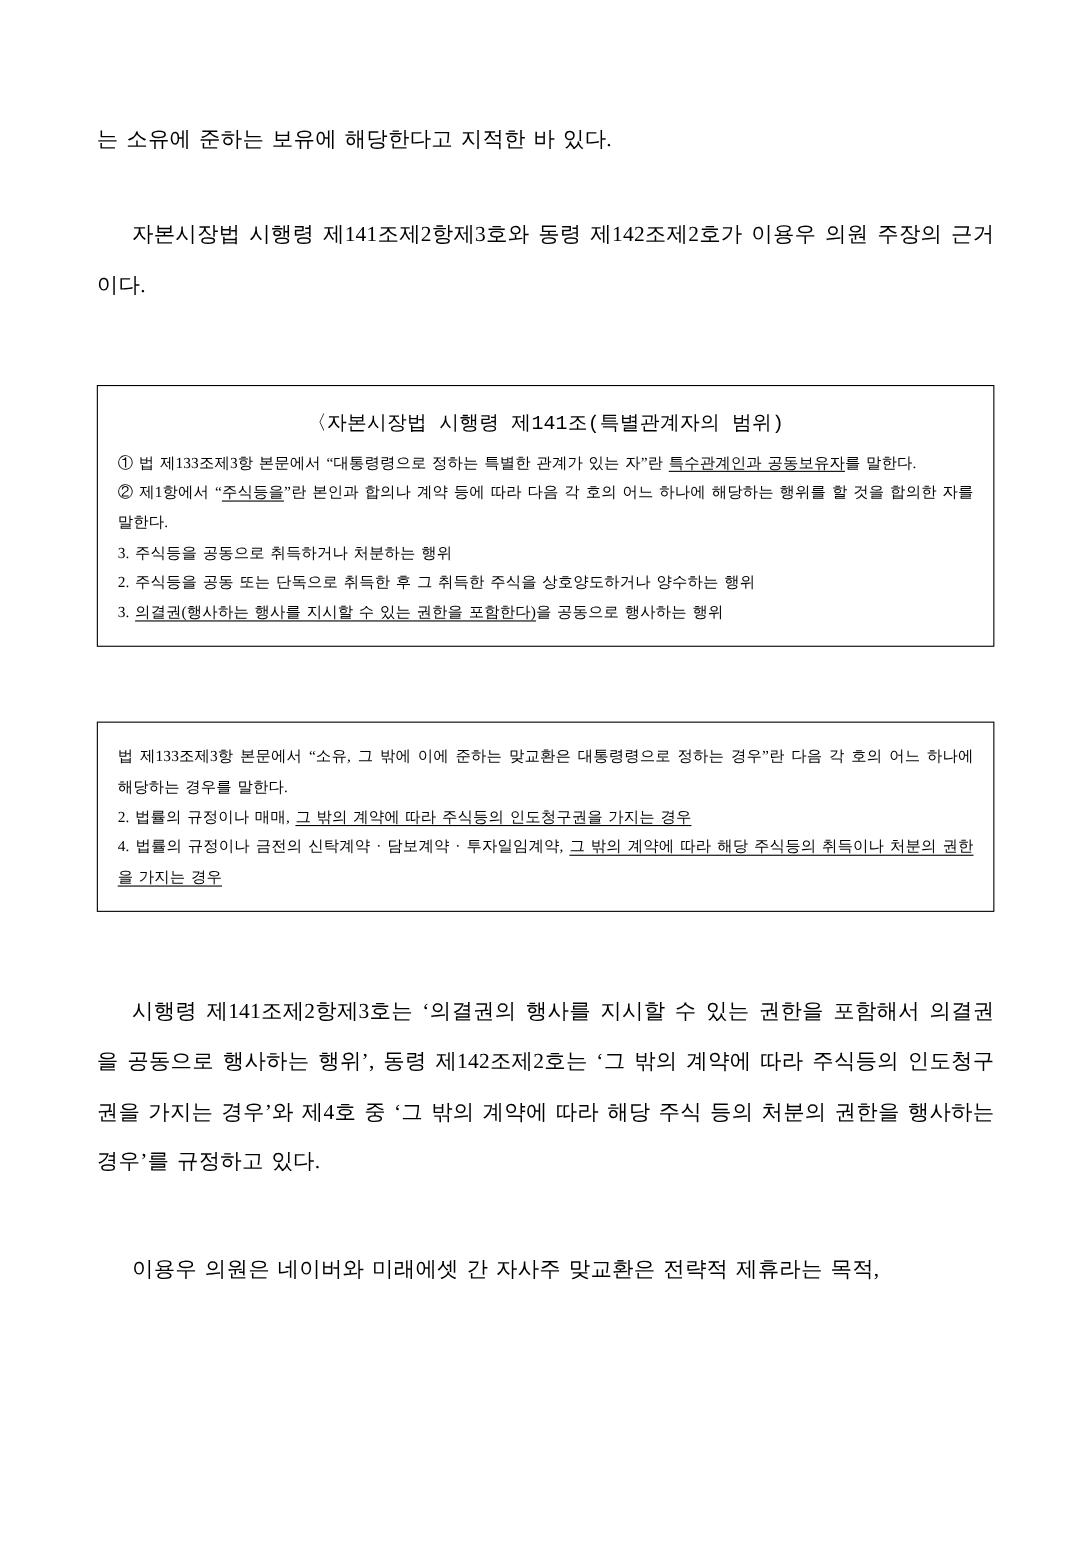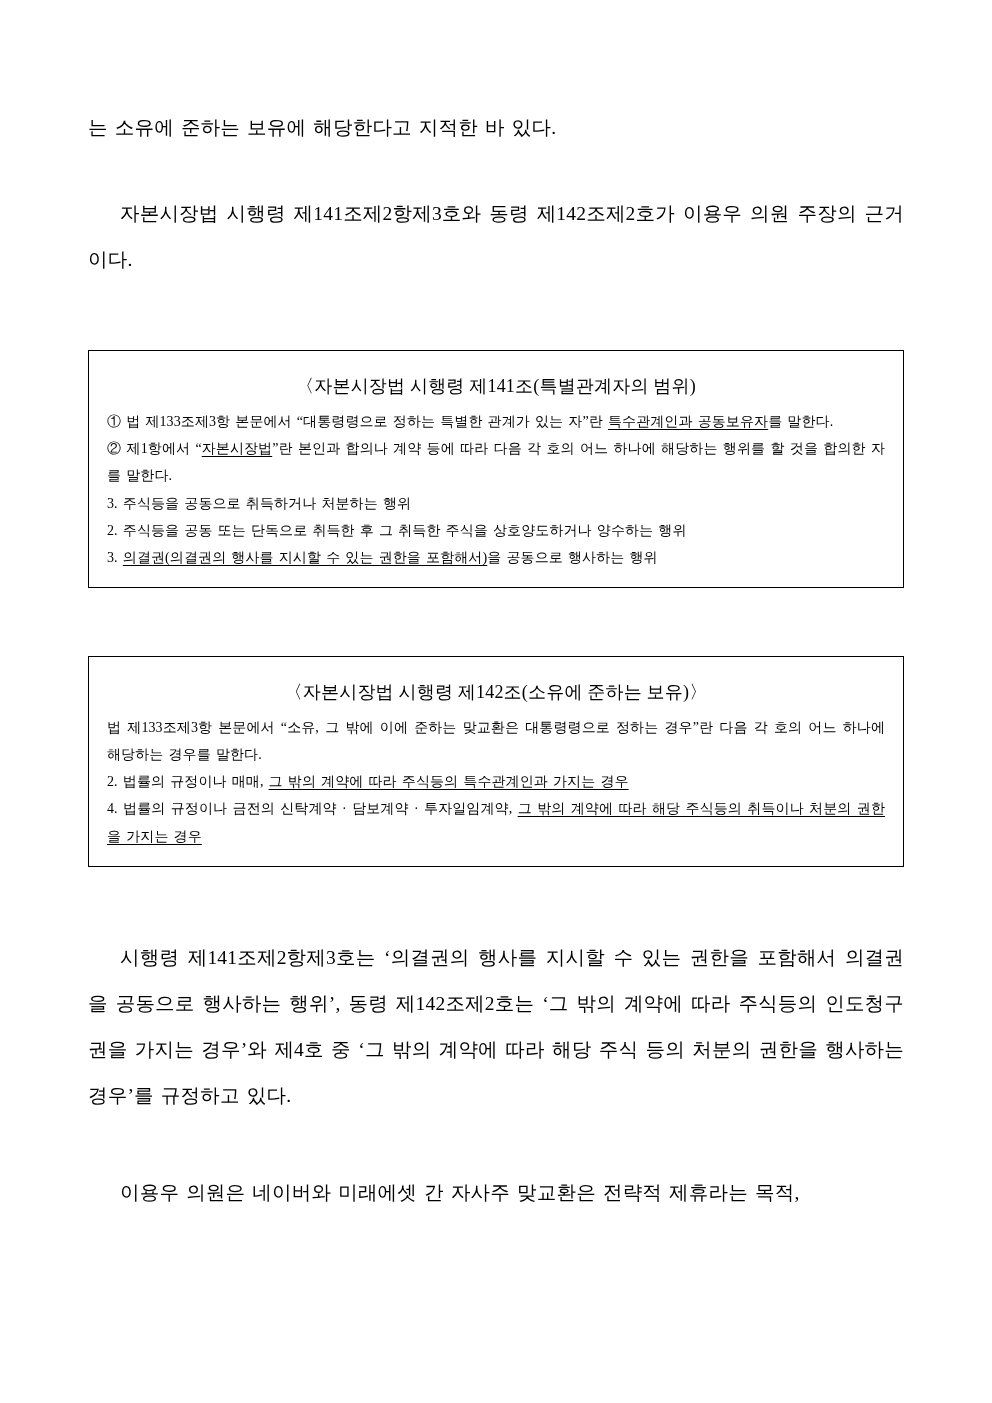--- a/index.html
+++ b/index.html
@@ -44,20 +44,21 @@
     box-sizing: border-box;
     padding: 18px 18px 16px 18px;
     margin: 0;
   }
   .law-box .box-title {
     text-align: center;
     font-size: 18px;
     line-height: 1.9;
     margin: 0 0 4px 0;
     letter-spacing: 0.2px;
+    font-family: Liberation Mono, monospace;
   }
   .law-box .box-line {
     font-size: 14px;
     line-height: 1.95;
     margin: 0;
     text-align: justify;
     text-justify: inter-character;
     letter-spacing: 0.1px;
     word-spacing: 1.5px;
   }
@@ -75,36 +76,35 @@
   <p class="body-para indent">자본시장법 시행령 제141조제2항제3호와 동령 제142조제2호가 이용우 의원 주장의 근거이다.</p>
 
   <div class="gap-large"></div>
 
   <div class="law-box">
     <p class="box-title">〈자본시장법 시행령 제141조(특별관계자의 범위)</p>
     <p class="box-line">
       <span>① 법 제133조제3항 본문에서 “대통령령으로 정하는 특별한 관계가 있는 자”란 </span><span class="u">특수관계인과 공동보유자</span><span>를 말한다.</span>
     </p>
     <p class="box-line">
-      <span>② 제1항에서 “</span><span class="u">자본시장법</span><span>”란 본인과 합의나 계약 등에 따라 다음 각 호의 어느 하나에 해당하는 행위를 할 것을 합의한 자를 말한다.</span>
+      <span>② 제1항에서 “</span><span class="u">주식등을</span><span>”란 본인과 합의나 계약 등에 따라 다음 각 호의 어느 하나에 해당하는 행위를 할 것을 합의한 자를 말한다.</span>
     </p>
     <p class="box-line">3. 주식등을 공동으로 취득하거나 처분하는 행위</p>
     <p class="box-line">2. 주식등을 공동 또는 단독으로 취득한 후 그 취득한 주식을 상호양도하거나 양수하는 행위</p>
     <p class="box-line">
-      <span>3. </span><span class="u">의결권(의결권의 행사를 지시할 수 있는 권한을 포함해서)</span><span>을 공동으로 행사하는 행위</span>
+      <span>3. </span><span class="u">의결권(행사하는 행사를 지시할 수 있는 권한을 포함한다)</span><span>을 공동으로 행사하는 행위</span>
     </p>
   </div>
 
   <div class="gap-large"></div>
 
   <div class="law-box">
-    <p class="box-title">〈자본시장법 시행령 제142조(소유에 준하는 보유)〉</p>
     <p class="box-line">법 제133조제3항 본문에서 “소유, 그 밖에 이에 준하는 맞교환은 대통령령으로 정하는 경우”란 다음 각 호의 어느 하나에 해당하는 경우를 말한다.</p>
     <p class="box-line">
-      <span>2. 법률의 규정이나 매매, </span><span class="u">그 밖의 계약에 따라 주식등의 특수관계인과 가지는 경우</span>
+      <span>2. 법률의 규정이나 매매, </span><span class="u">그 밖의 계약에 따라 주식등의 인도청구권을 가지는 경우</span>
     </p>
     <p class="box-line">
       <span>4. 법률의 규정이나 금전의 신탁계약 · 담보계약 · 투자일임계약, </span><span class="u">그 밖의 계약에 따라 해당 주식등의 취득이나 처분의 권한을 가지는 경우</span>
     </p>
   </div>
 
   <div class="gap-large"></div>
 
   <p class="body-para indent">시행령 제141조제2항제3호는 ‘의결권의 행사를 지시할 수 있는 권한을 포함해서 의결권을 공동으로 행사하는 행위’, 동령 제142조제2호는 ‘그 밖의 계약에 따라 주식등의 인도청구권을 가지는 경우’와 제4호 중 ‘그 밖의 계약에 따라 해당 주식 등의 처분의 권한을 행사하는 경우’를 규정하고 있다.</p>
 

